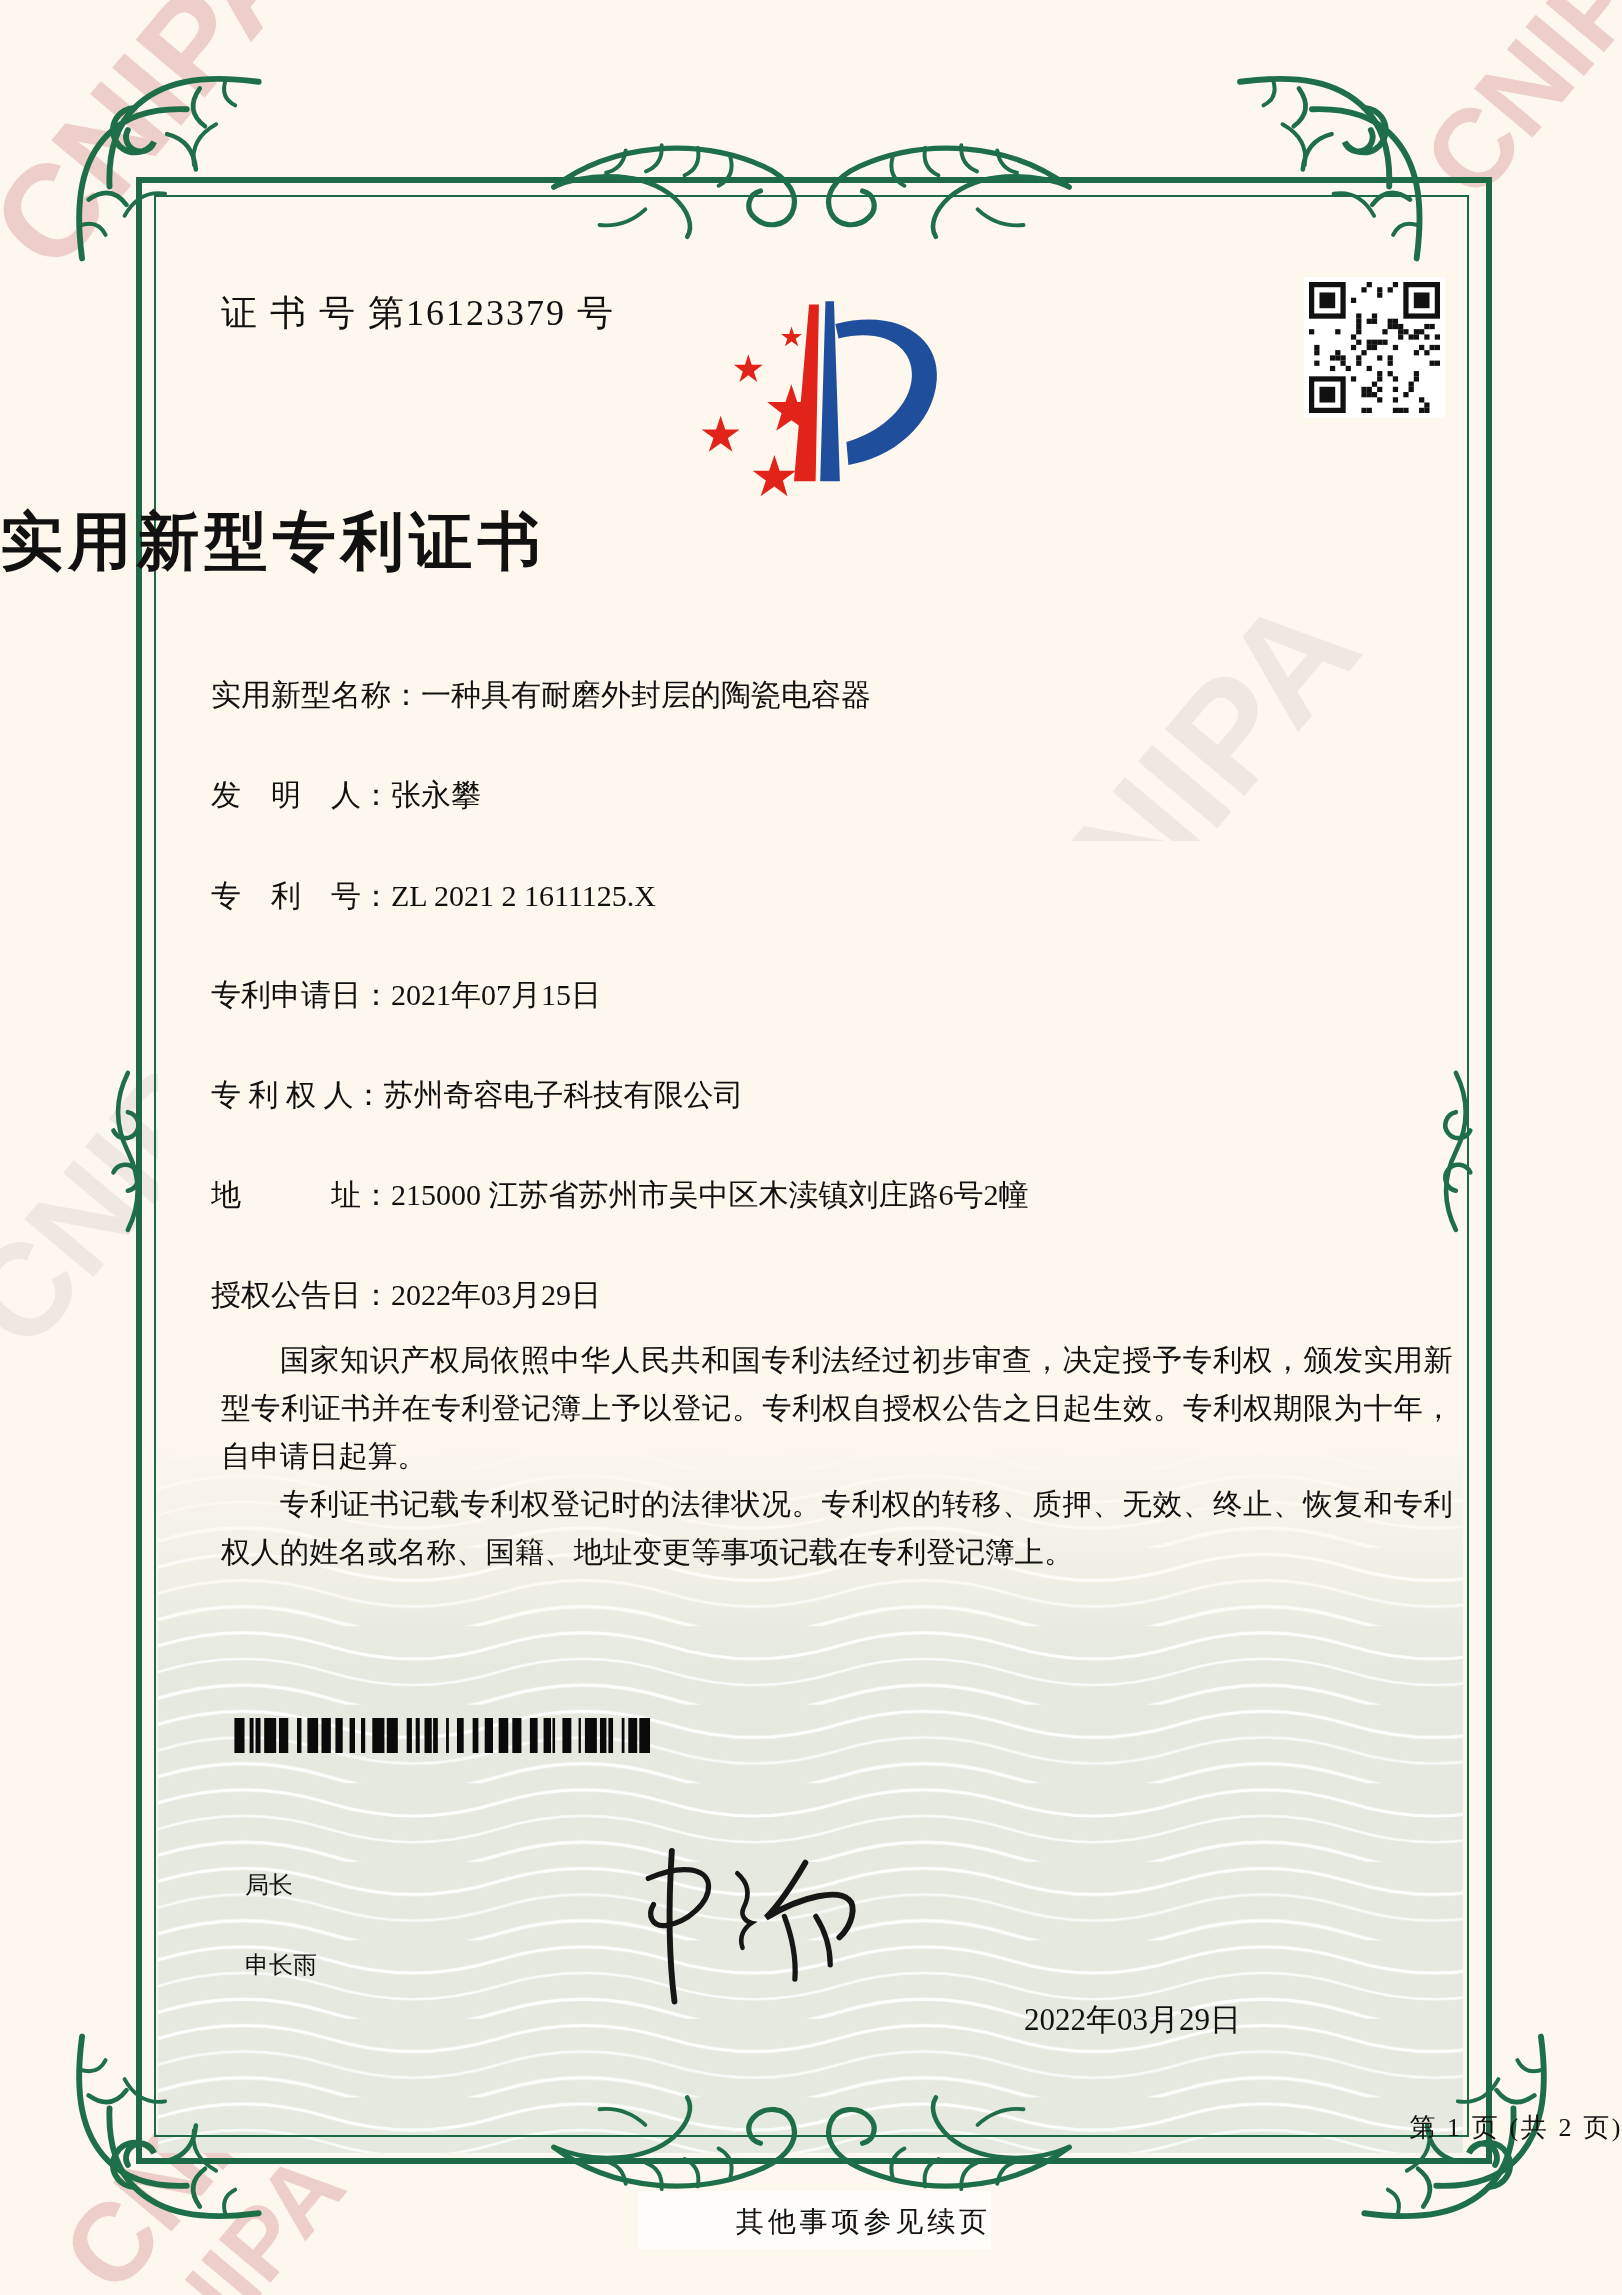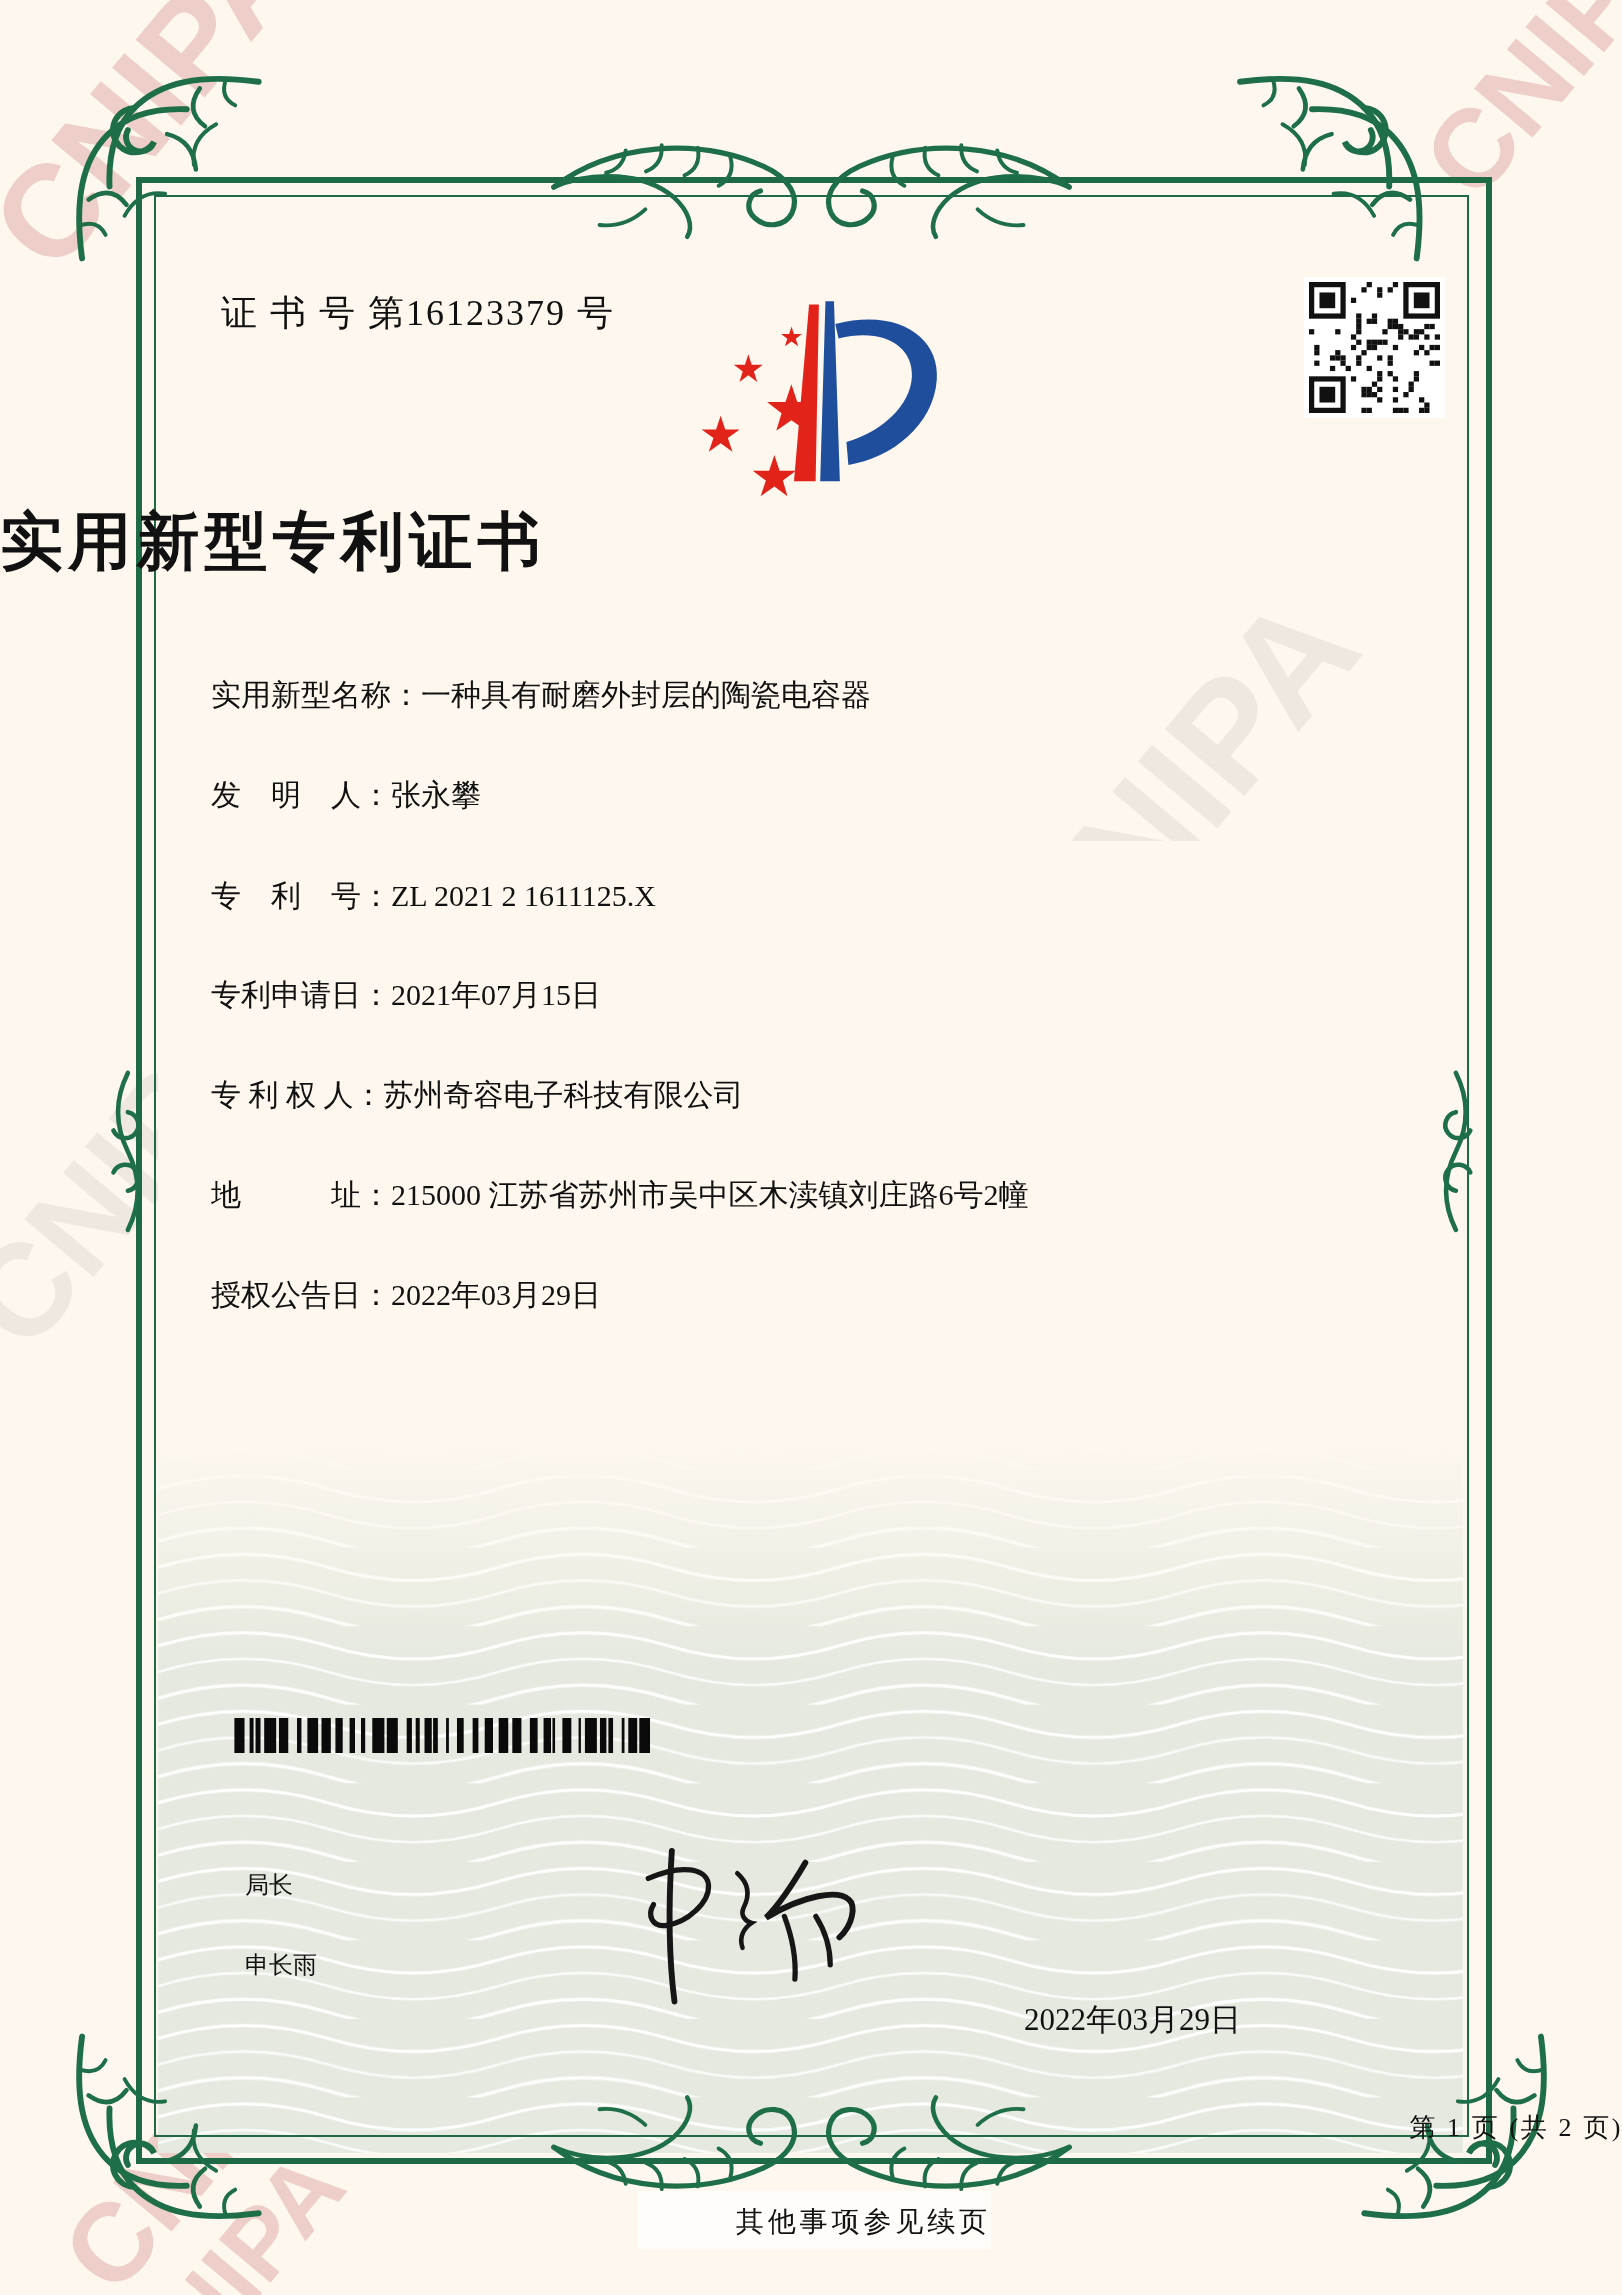--- a/index.html
+++ b/index.html
@@ -266,20 +266,22 @@
   <span class="lab">专 利 权 人：</span><span>苏州奇容电子科技有限公司</span>
 </div>
 <div class="abs row" style="top:1175px">
   <span class="lab">地　　　址：</span><span>215000 江苏省苏州市吴中区木渎镇刘庄路6号2幢</span>
 </div>
 <div class="abs row" style="top:1275px">
   <span class="lab">授权公告日：</span><span>2022年03月29日</span>
 </div>
 
 <div class="abs body-text">
+  <p>国家知识产权局依照中华人民共和国专利法经过初步审查，决定授予专利权，颁发实用新型专利证书并在专利登记簿上予以登记。专利权自授权公告之日起生效。专利权期限为十年，自申请日起算。</p>
+  <p>专利证书记载专利权登记时的法律状况。专利权的转移、质押、无效、终止、恢复和专利权人的姓名或名称、国籍、地址变更等事项记载在专利登记簿上。</p>
 </div>
 
 <div class="abs barcode">
   <svg id="bcsvg" width="419" height="35" xmlns="http://www.w3.org/2000/svg" viewBox="0 0 640 54">
       <rect x="2" y="0" width="15.629753221793125" height="54" fill="#0a0a0a"></rect>
       <rect x="25.505372706840728" y="0" width="6.042108916059948" height="54" fill="#0a0a0a"></rect>
       <rect x="34.639878486393975" y="0" width="7.635941763490004" height="54" fill="#0a0a0a"></rect>
       <rect x="47.971420518841" y="0" width="18.481915201857053" height="54" fill="#0a0a0a"></rect>
       <rect x="70.80223110915892" y="0" width="14.295712033627272" height="54" fill="#0a0a0a"></rect>
       <rect x="98.63908655672584" y="0" width="6.797409860770477" height="54" fill="#0a0a0a"></rect>

